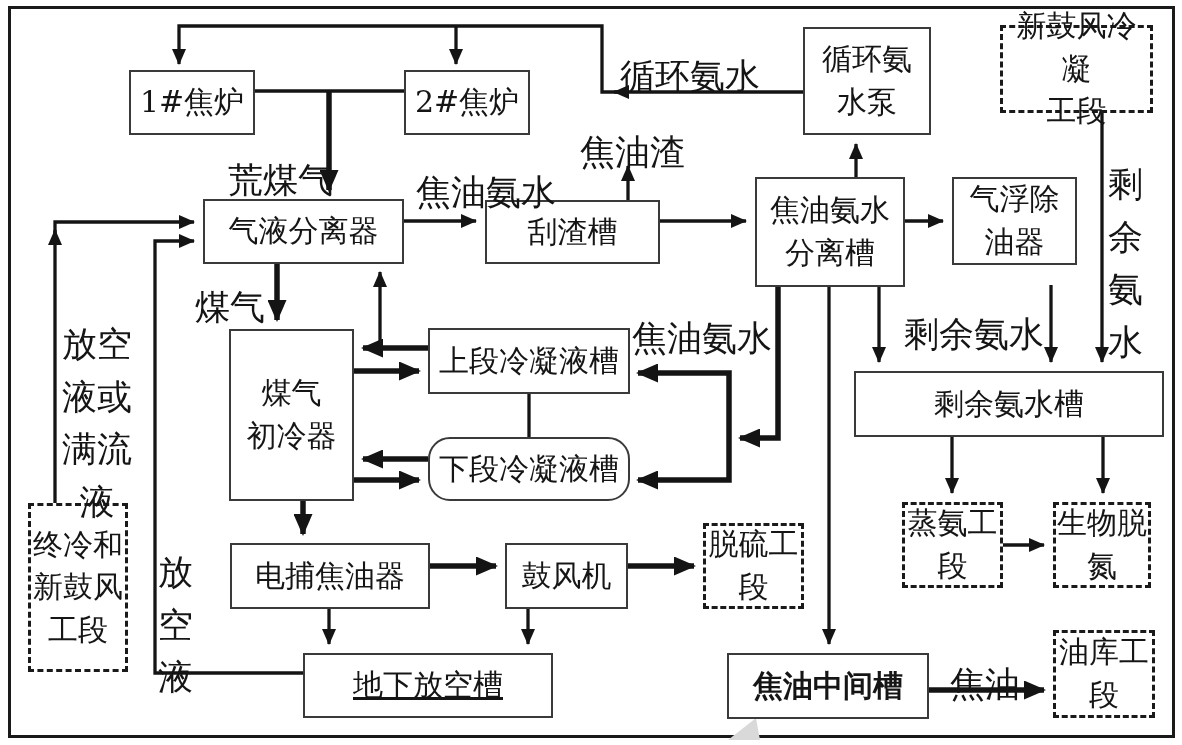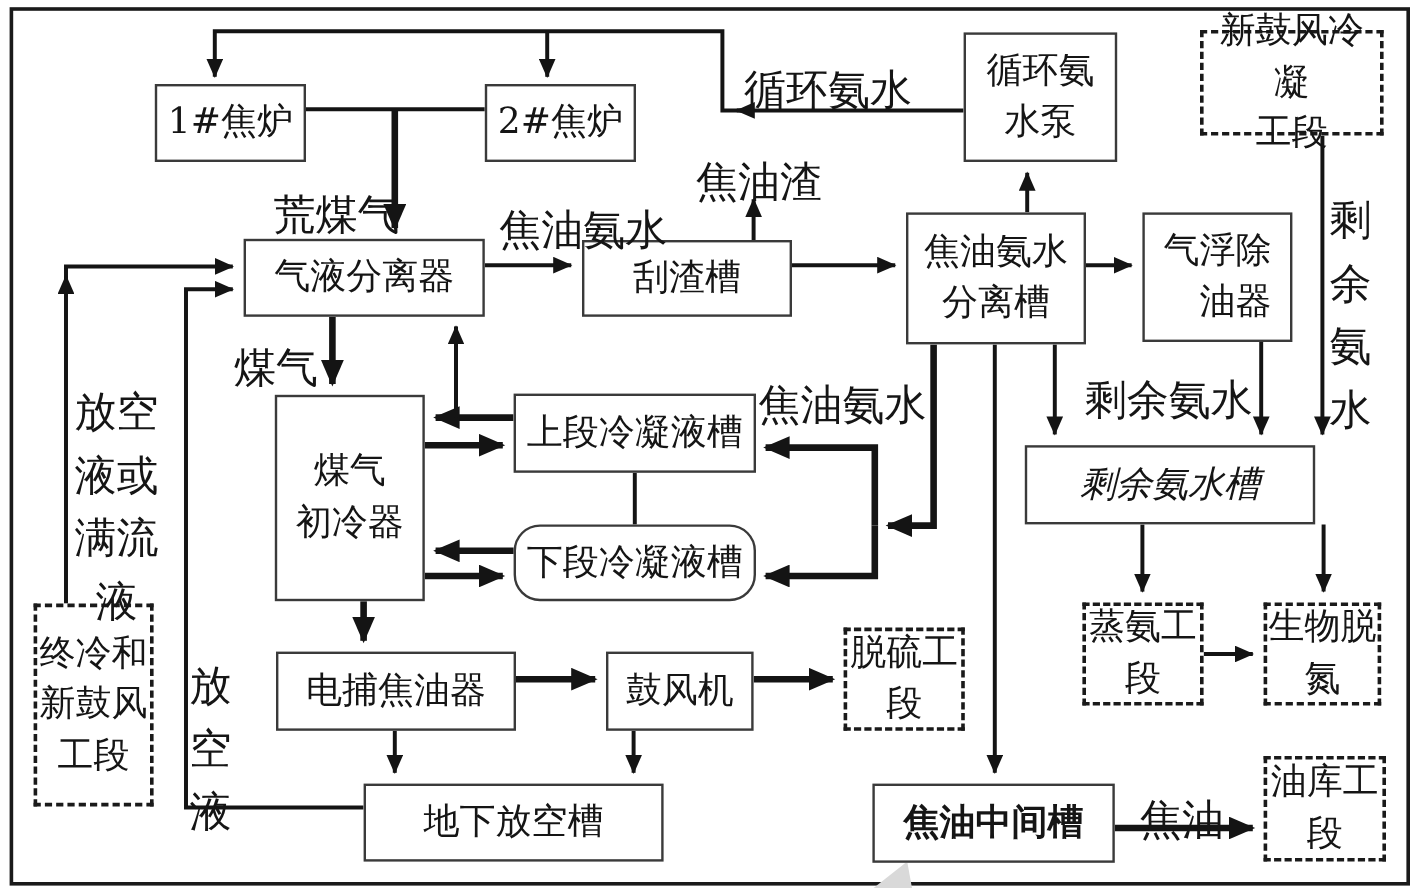--- a/index.html
+++ b/index.html
@@ -71,39 +71,39 @@
       <div class="node" style="left: 129px; top: 70px; width: 126px; height: 65px;">1#焦炉</div>
       <div class="node" style="left: 404px; top: 70px; width: 126px; height: 65px;">2#焦炉</div>
       <div class="node" style="left: 803px; top: 27px; width: 128px; height: 108px;">循环氨
 水泵</div>
       <div class="node dashed" style="left: 1000px; top: 25px; width: 153px; height: 88px;">新鼓风冷凝
 工段</div>
       <div class="node" style="left: 203px; top: 199px; width: 201px; height: 65px;">气液分离器</div>
       <div class="node" style="left: 485px; top: 200px; width: 175px; height: 64px;">刮渣槽</div>
       <div class="node" style="left: 755px; top: 177px; width: 150px; height: 110px;">焦油氨水
 分离槽</div>
-      <div class="node" style="left: 952px; top: 177px; width: 125px; height: 108px; text-align: right;">气浮除
+      <div class="node" style="left: 952px; top: 177px; width: 125px; height: 88px;">气浮除
 油器</div>
       <div class="node" style="left: 229px; top: 329px; width: 125px; height: 172px;">煤气
 初冷器</div>
       <div class="node" style="left: 428px; top: 328px; width: 202px; height: 66px;">上段冷凝液槽</div>
       <div class="node" style="left: 428px; top: 437px; width: 202px; height: 64px; border-radius: 22px;">下段冷凝液槽</div>
-      <div class="node" style="left: 854px; top: 371px; width: 242px; height: 66px; font-style: italic;">剩余氨水槽</div>
+      <div class="node" style="left: 854px; top: 371px; width: 310px; height: 66px;">剩余氨水槽</div>
       <div class="node dashed" style="left: 28px; top: 503px; width: 100px; height: 169px;">终冷和
 新鼓风
 工段</div>
       <div class="node" style="left: 230px; top: 543px; width: 200px; height: 66px;">电捕焦油器</div>
       <div class="node" style="left: 505px; top: 543px; width: 123px; height: 66px;">鼓风机</div>
       <div class="node dashed" style="left: 703px; top: 523px; width: 101px; height: 86px;">脱硫工
 段</div>
       <div class="node dashed" style="left: 902px; top: 502px; width: 101px; height: 86px;">蒸氨工
 段</div>
       <div class="node dashed" style="left: 1053px; top: 502px; width: 98px; height: 86px;">生物脱
 氮</div>
-      <div class="node" style="left: 303px; top: 653px; width: 250px; height: 65px;">地下放空槽</div>
+      <div class="node" style="left: 303px; top: 653px; width: 250px; height: 65px; text-decoration: underline;">地下放空槽</div>
       <div class="node" style="left: 727px; top: 653px; width: 202px; height: 66px; font-weight: bold;">焦油中间槽</div>
       <div class="node dashed" style="left: 1053px; top: 630px; width: 102px; height: 88px;">油库工
 段</div>
     </div>
   <div id="labels-layer">
       <div class="flabel" style="left: 228px; top: 156px;">荒煤气</div>
       <div class="flabel" style="left: 416px; top: 168px;">焦油氨水</div>
       <div class="flabel" style="left: 580px; top: 128px;">焦油渣</div>
       <div class="flabel" style="left: 620px; top: 52px;">循环氨水</div>
       <div class="flabel" style="left: 195px; top: 283px;">煤气</div>

